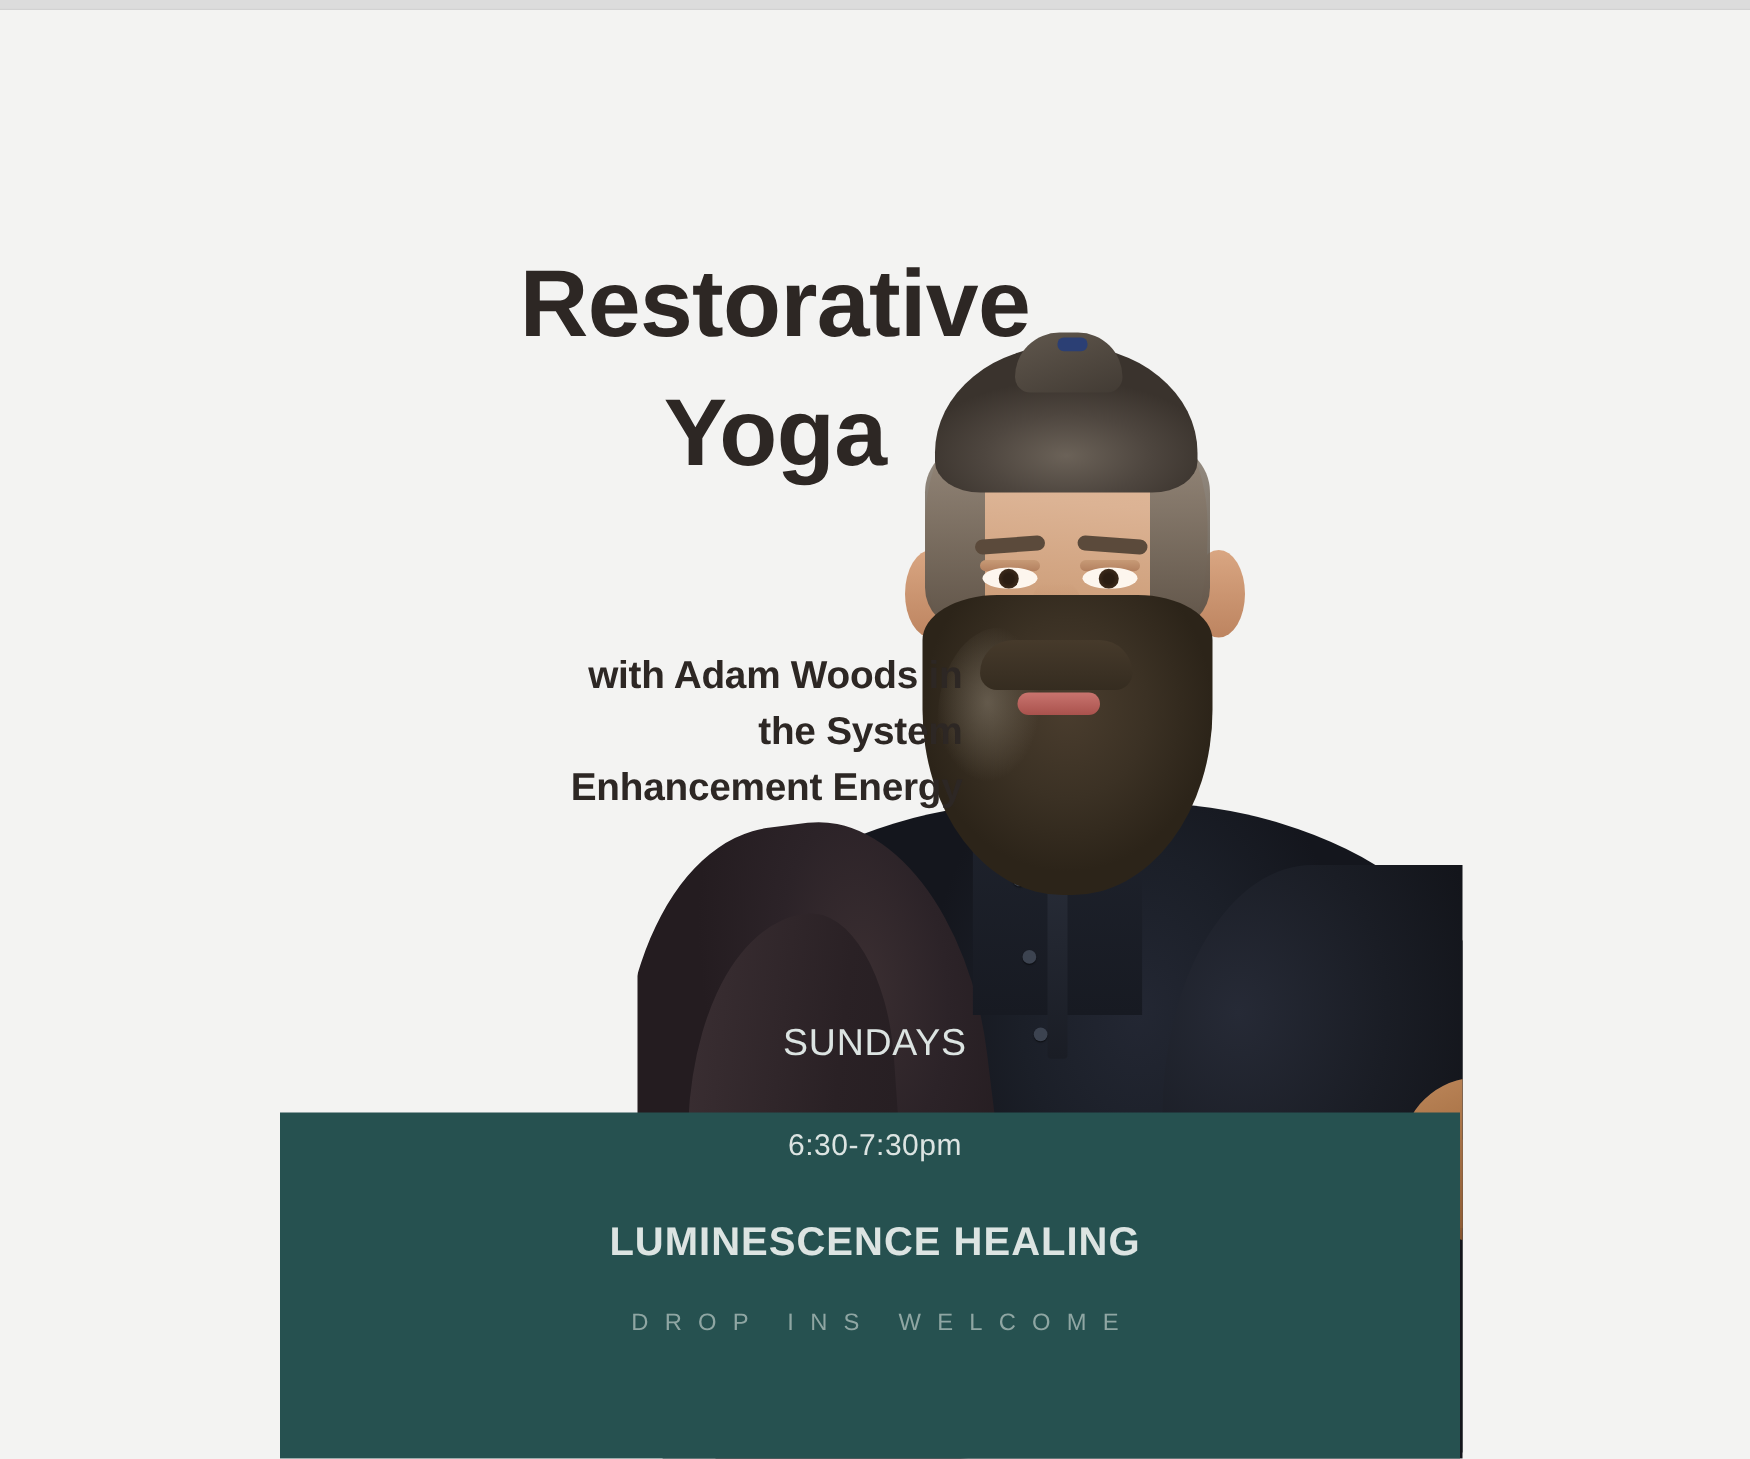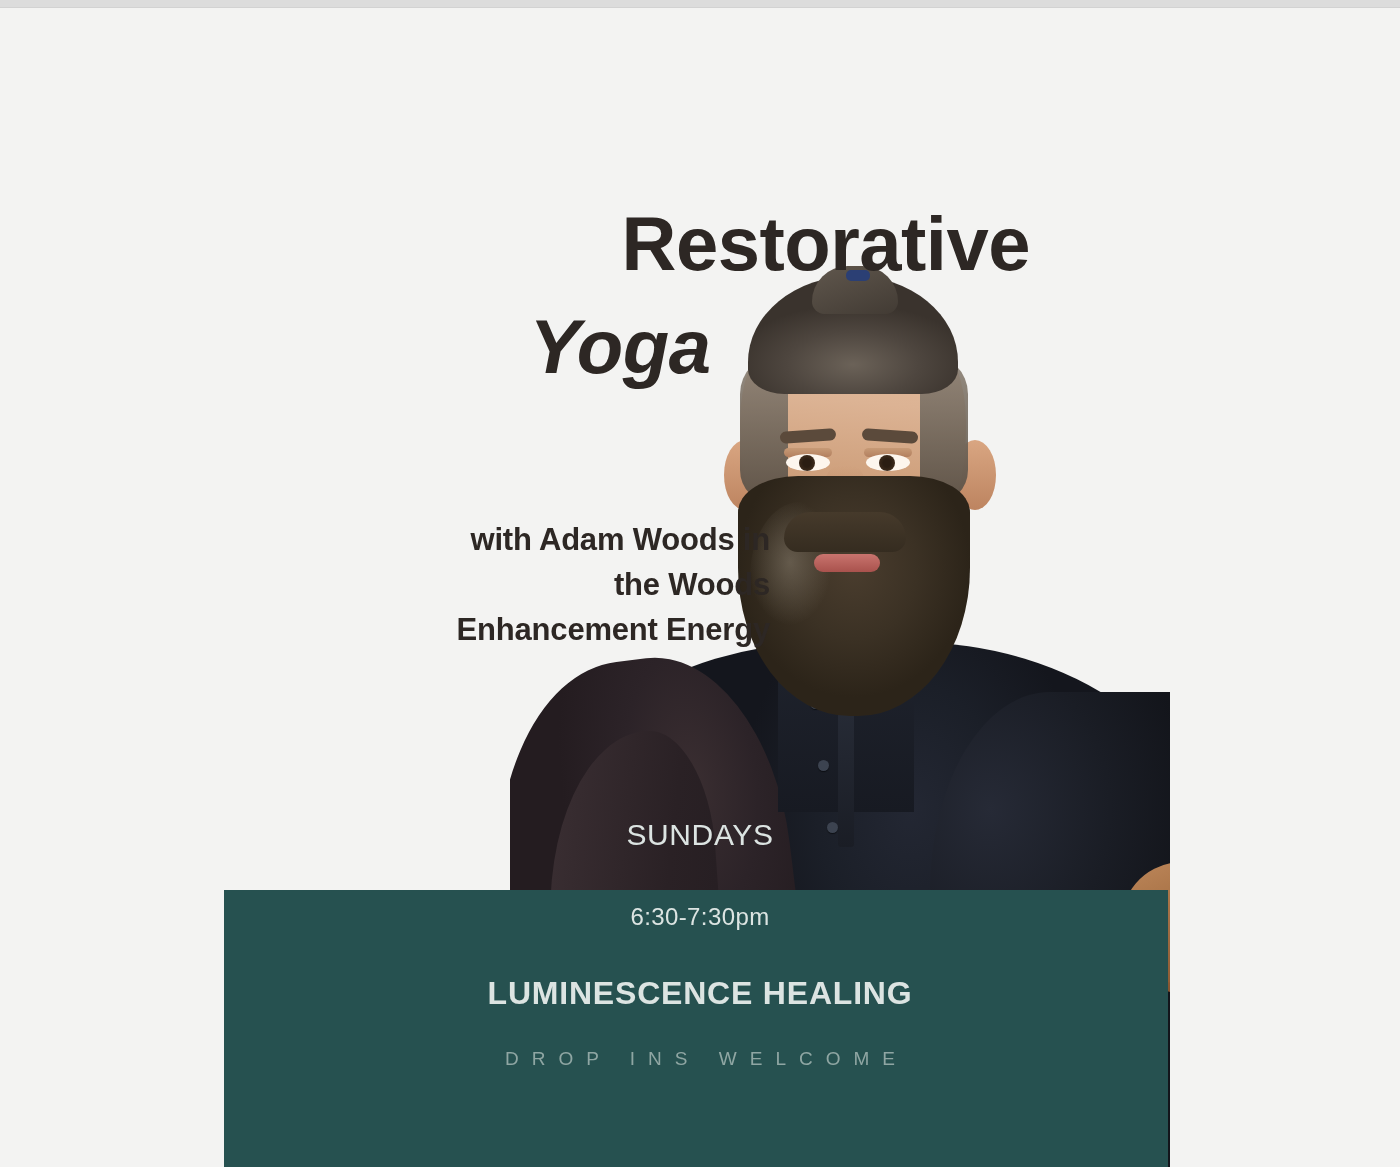--- a/index.html
+++ b/index.html
@@ -33,22 +33,22 @@
     left:210px; top:192px;
     width:820px;
     text-align:center;
     font-size:76px;
     font-weight:bold;
     line-height:1.36;
     letter-spacing:-0.5px;
     color:#2d2724;
     z-index:6;
   }
-  .headline .l1 { display:block;text-align:right; }
-  .headline .l2 { display:block;font-style:italic; }
+  .headline .l1 { display:block; }
+  .headline .l2 { display:block; }
 
   
   .subhead {
     position:absolute;
     left:210px; top:518px;
     width:560px;
     text-align:right;
     font-size:31px;
     font-weight:bold;
     line-height:1.45;
@@ -331,21 +331,21 @@
 
   <div class="chrome-strip"></div>
 
   <h1 class="headline">
     <span class="l1">Restorative</span>
     <span class="l2">Yoga</span>
   </h1>
 
   <div class="subhead">
     <span>with Adam Woods in</span>
-    <span>the Woods</span>
+    <span>the System</span>
     <span>Enhancement Energy</span>
   </div>
 
   <div class="arch"></div>
 
   <div class="portrait">
     <div class="portrait-clip">
 
       <div class="torso"></div>
       <div class="arm-right"></div>

